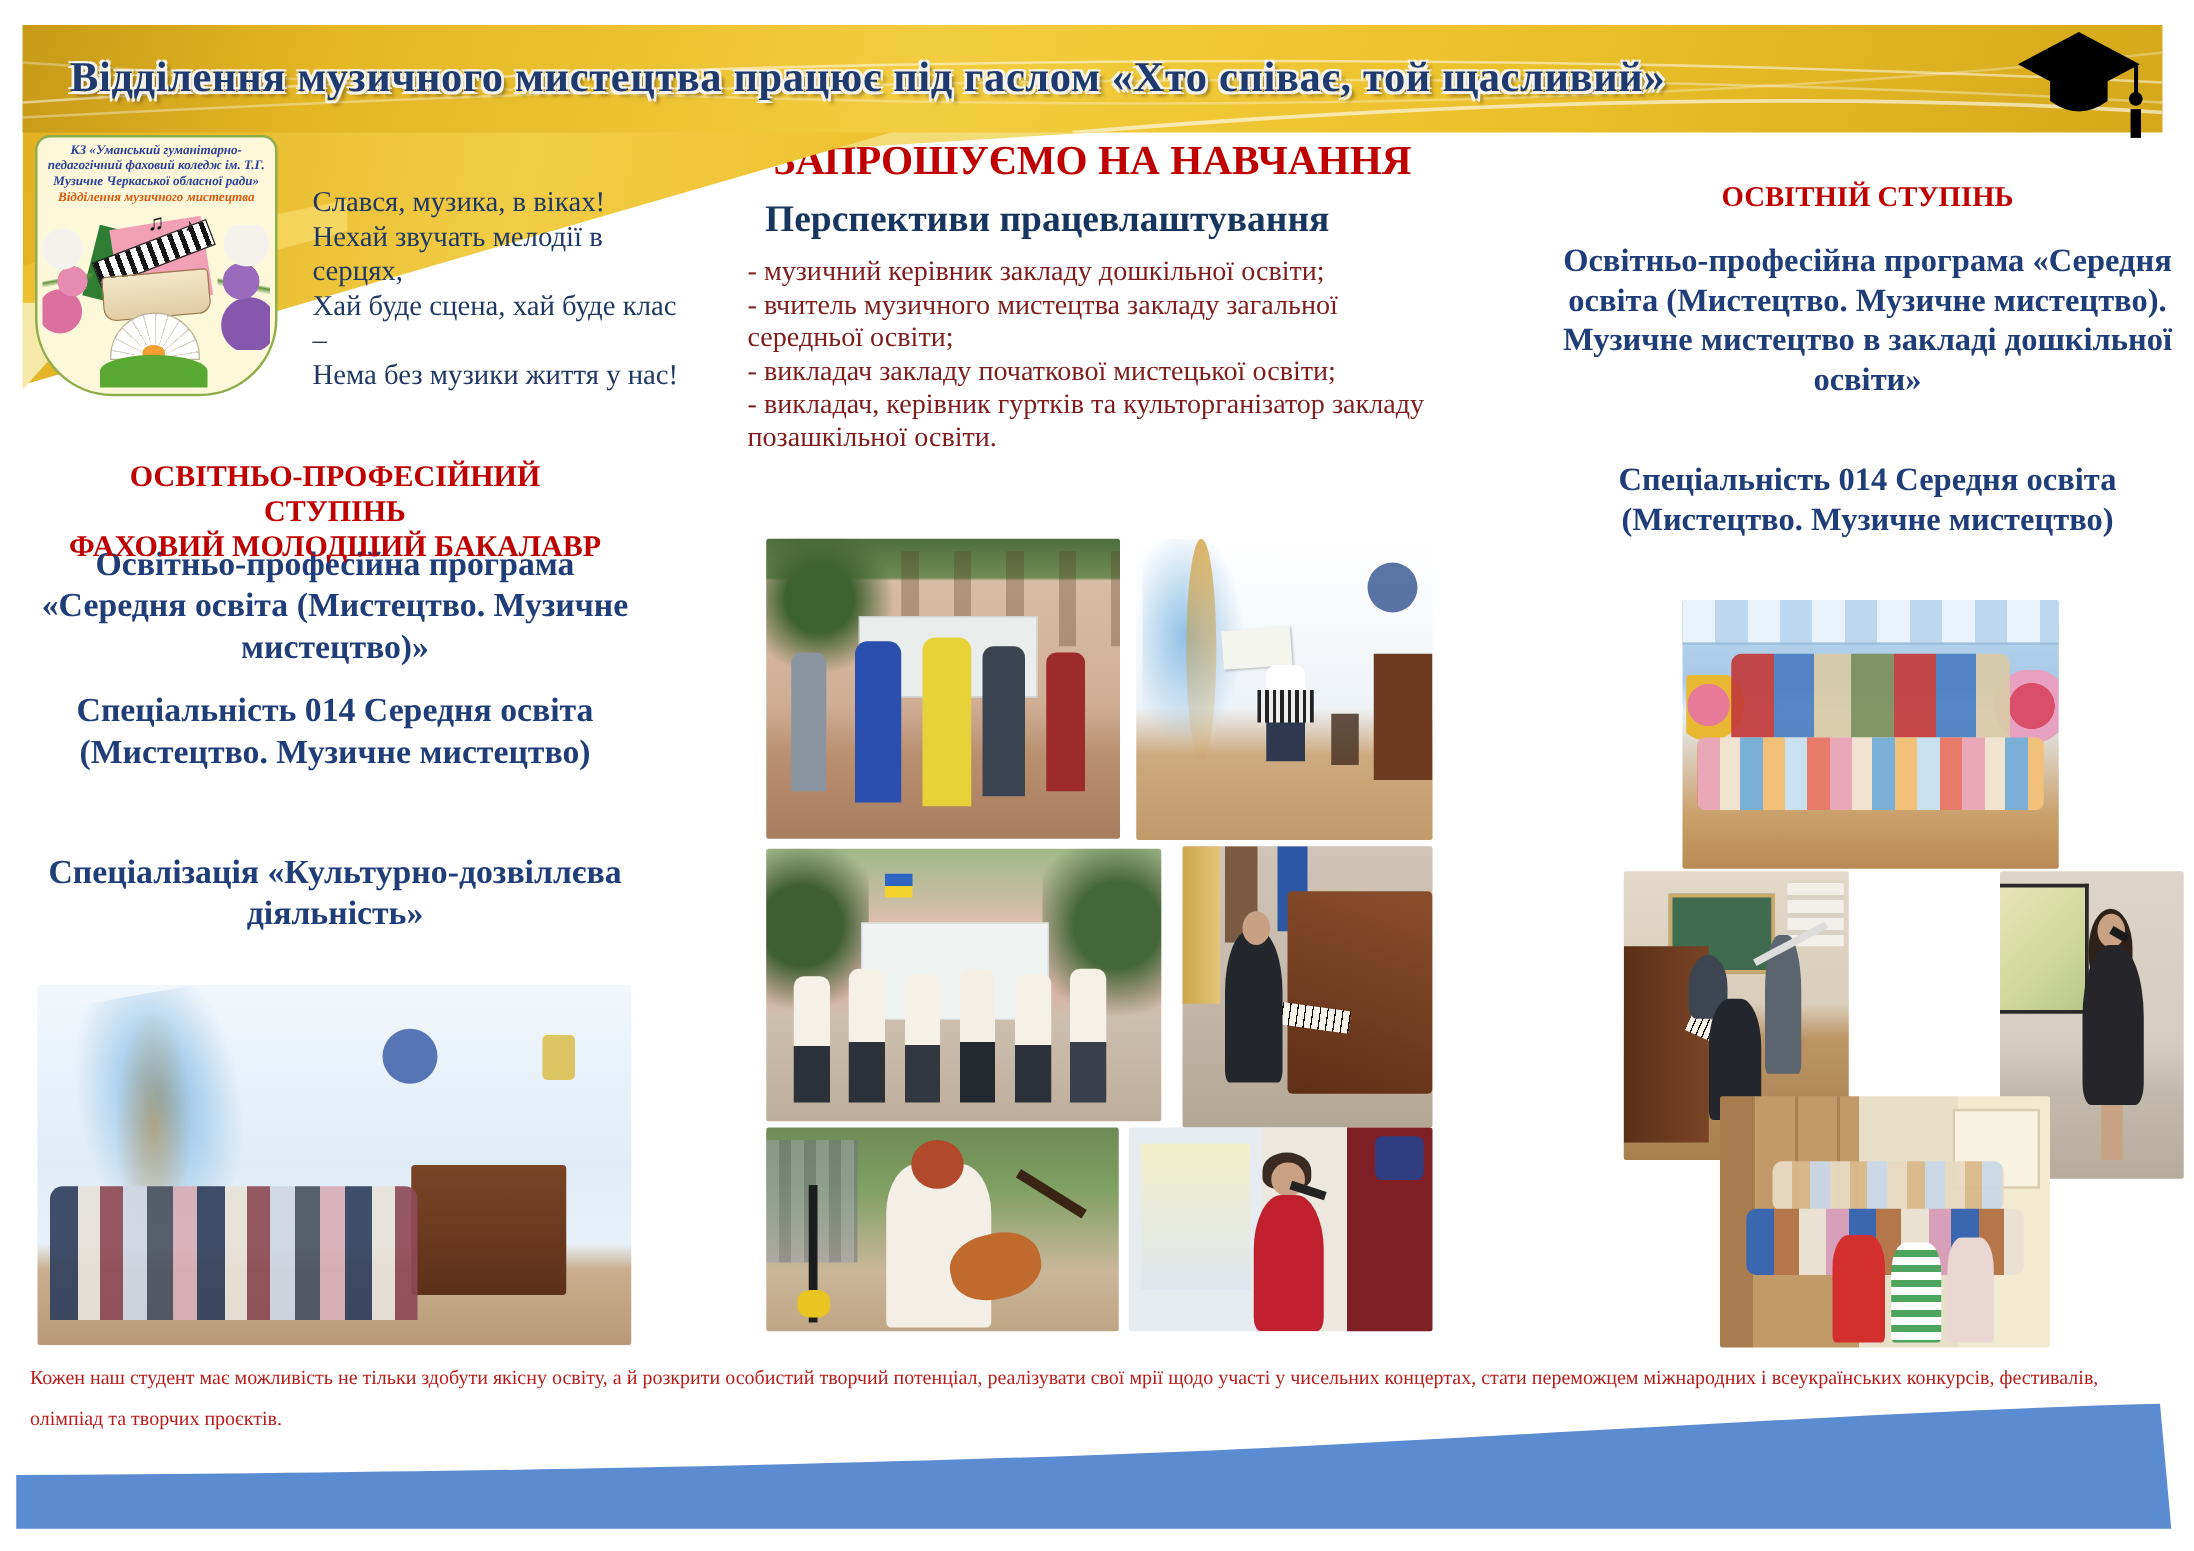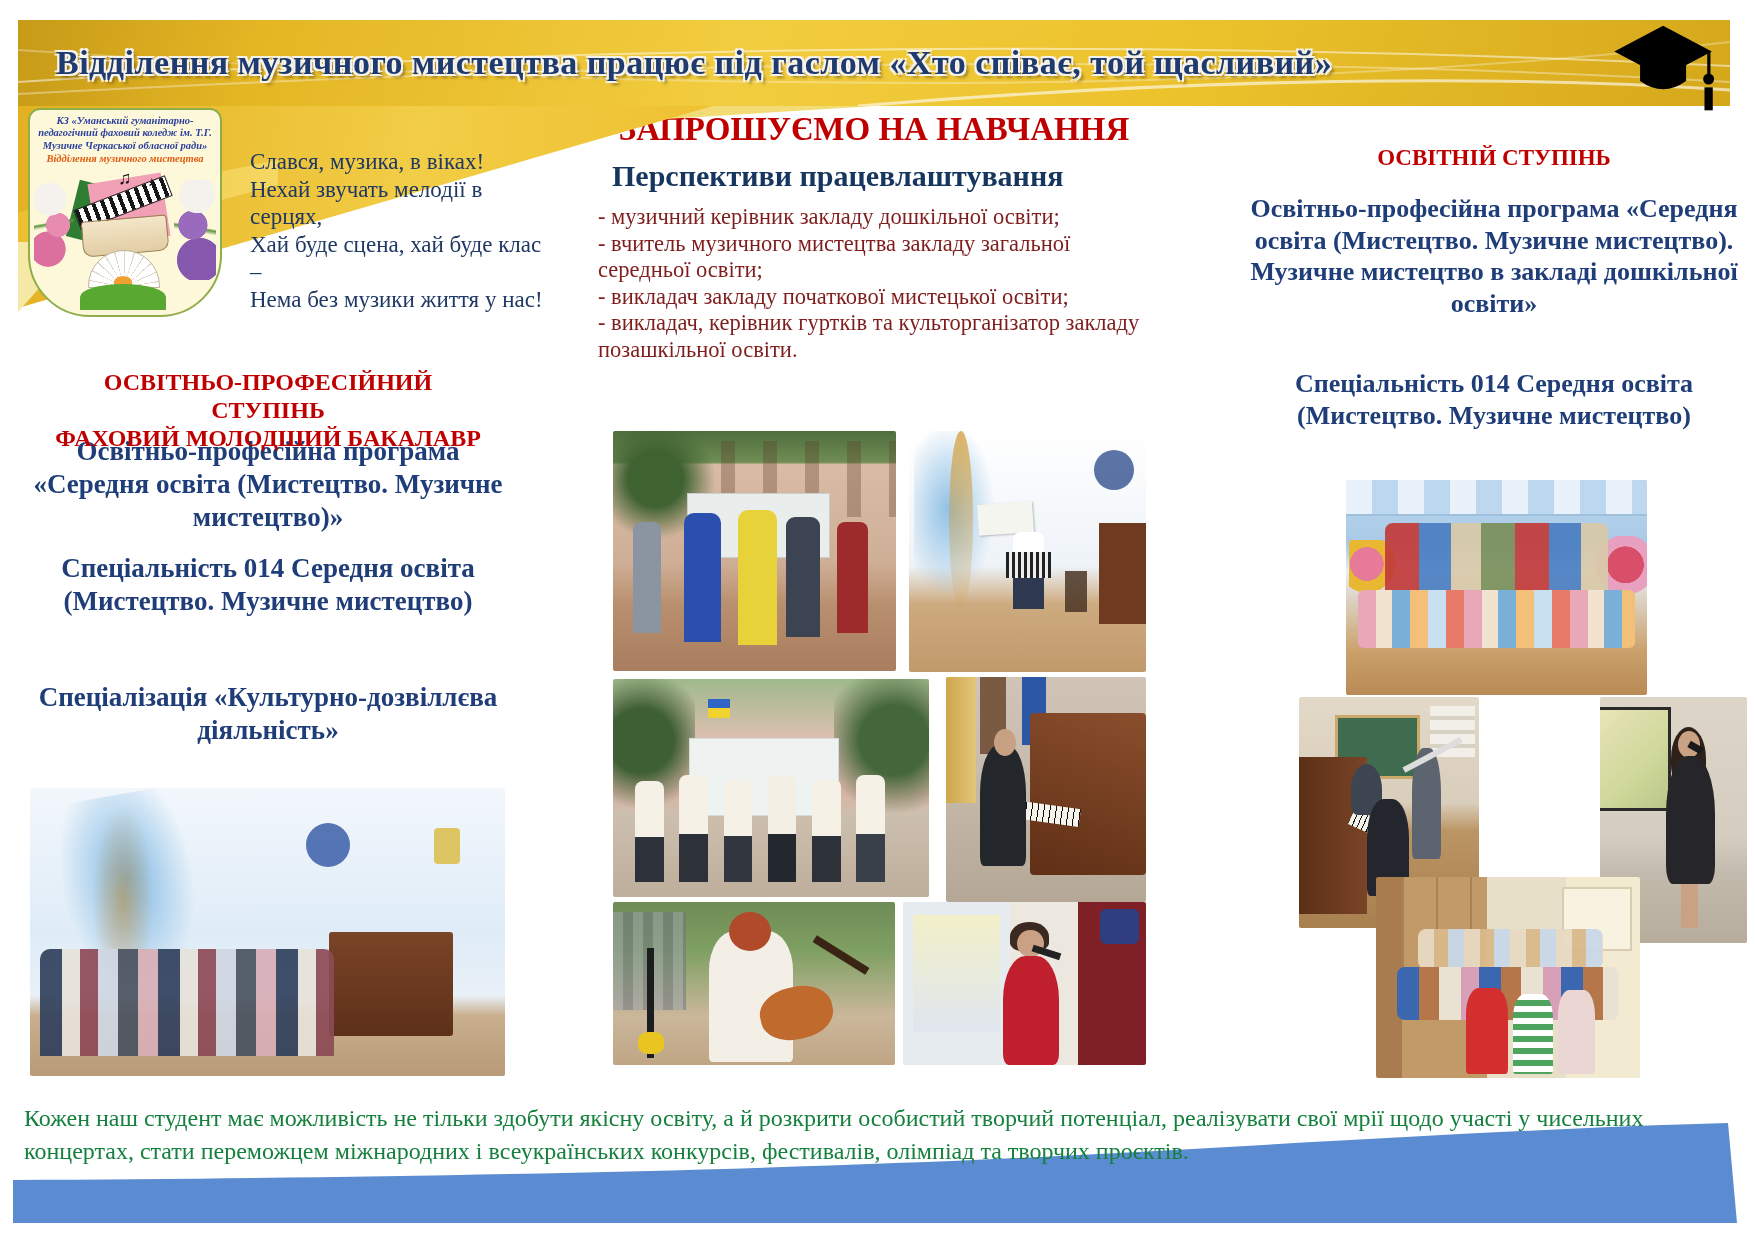--- a/index.html
+++ b/index.html
@@ -19,21 +19,21 @@
   
   #logo{left:28px;top:108px;width:190px;height:205px;background:#fdf8da;border:2px solid #8fae4a;
         border-radius:12px 12px 62px 62px;z-index:4;overflow:hidden;}
   #logo-org{margin:5px 8px 0 8px;font-size:10.5px;line-height:1.18;font-weight:bold;font-style:italic;
         color:#2a3f9e;text-align:center;}
   #logo-dept{margin:1px 6px 0 6px;font-size:10.5px;font-weight:bold;font-style:italic;color:#e05a10;text-align:center;}
   
   .red-head{color:#c00000;font-weight:bold;text-align:center;}
   .blue-head{color:#1f3d78;font-weight:bold;text-align:center;}
   #poem{left:222px;top:148px;width:300px;font-size:23px;line-height:27.5px;color:#1f3864;z-index:4;padding-left:28px;}
-  #footer-text{left:24px;top:1086px;width:1712px;font-size:24px;line-height:33px;color:#15803d;z-index:6;margin-top:16px;}
+  #footer-text{left:24px;top:1086px;width:1712px;font-size:16px;line-height:33px;color:#b91c1c;z-index:6;}
   
   .ph{position:absolute;overflow:hidden;border-radius:2px;z-index:3;}
   ul#jobs{margin:6px 0 0 0;padding:0;list-style:none;}
   ul#jobs li{font-size:22.5px;line-height:26.5px;color:#7f1d1d;}
 </style>
 </head>
 <body>
 
 <div id="canvas">
 

